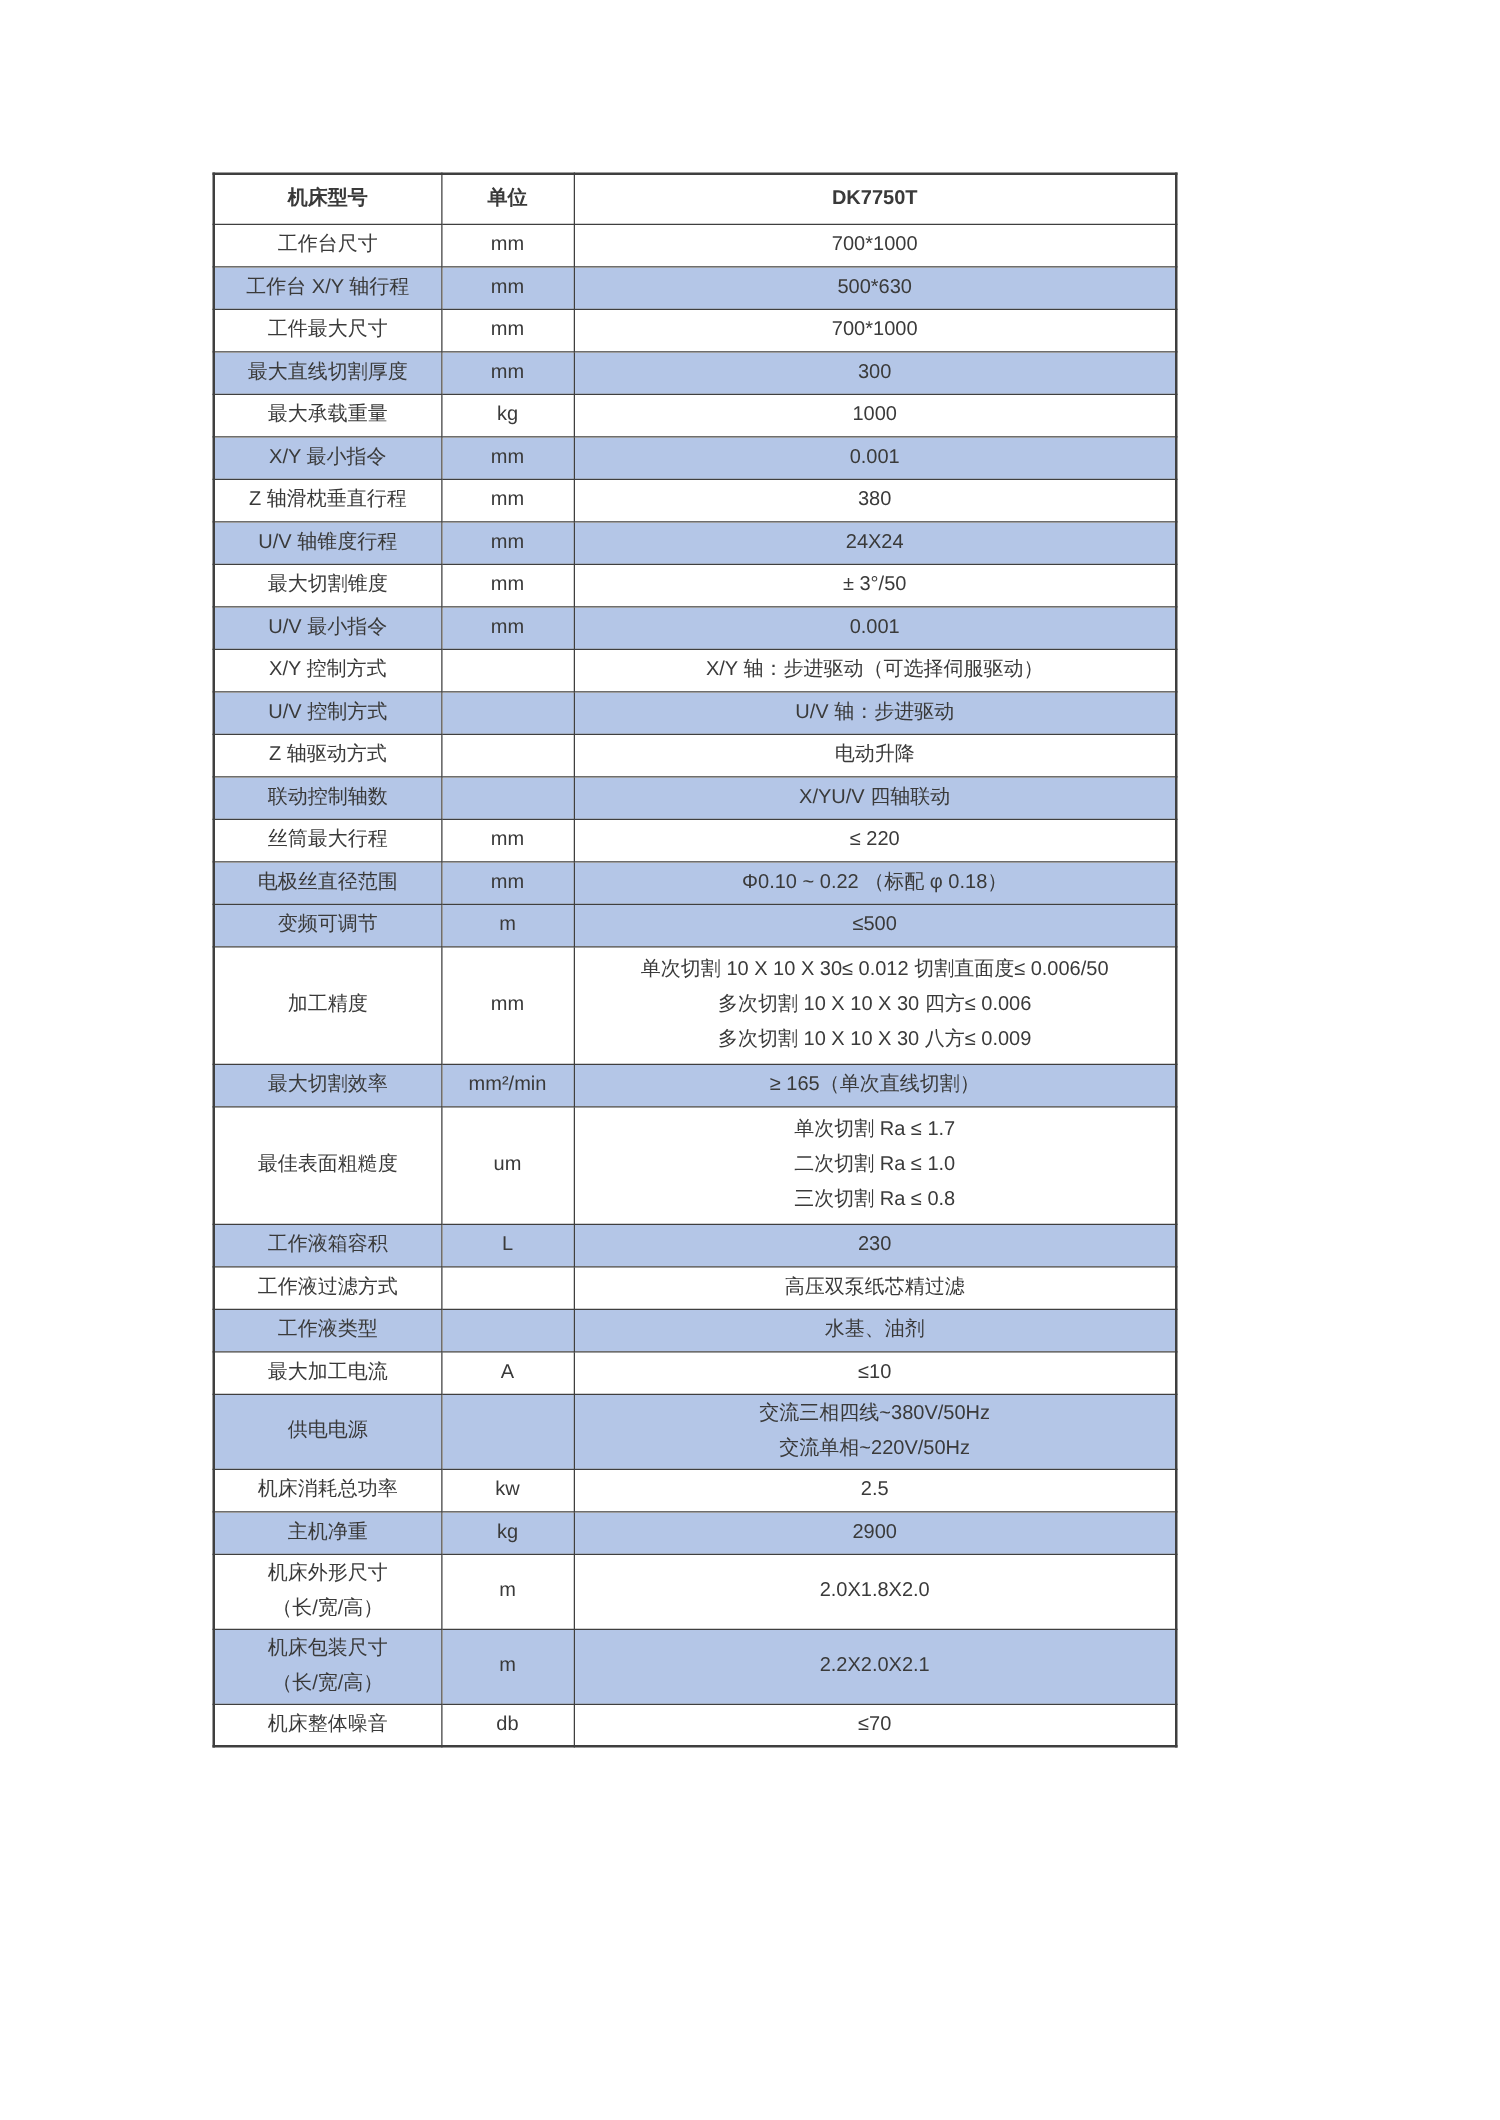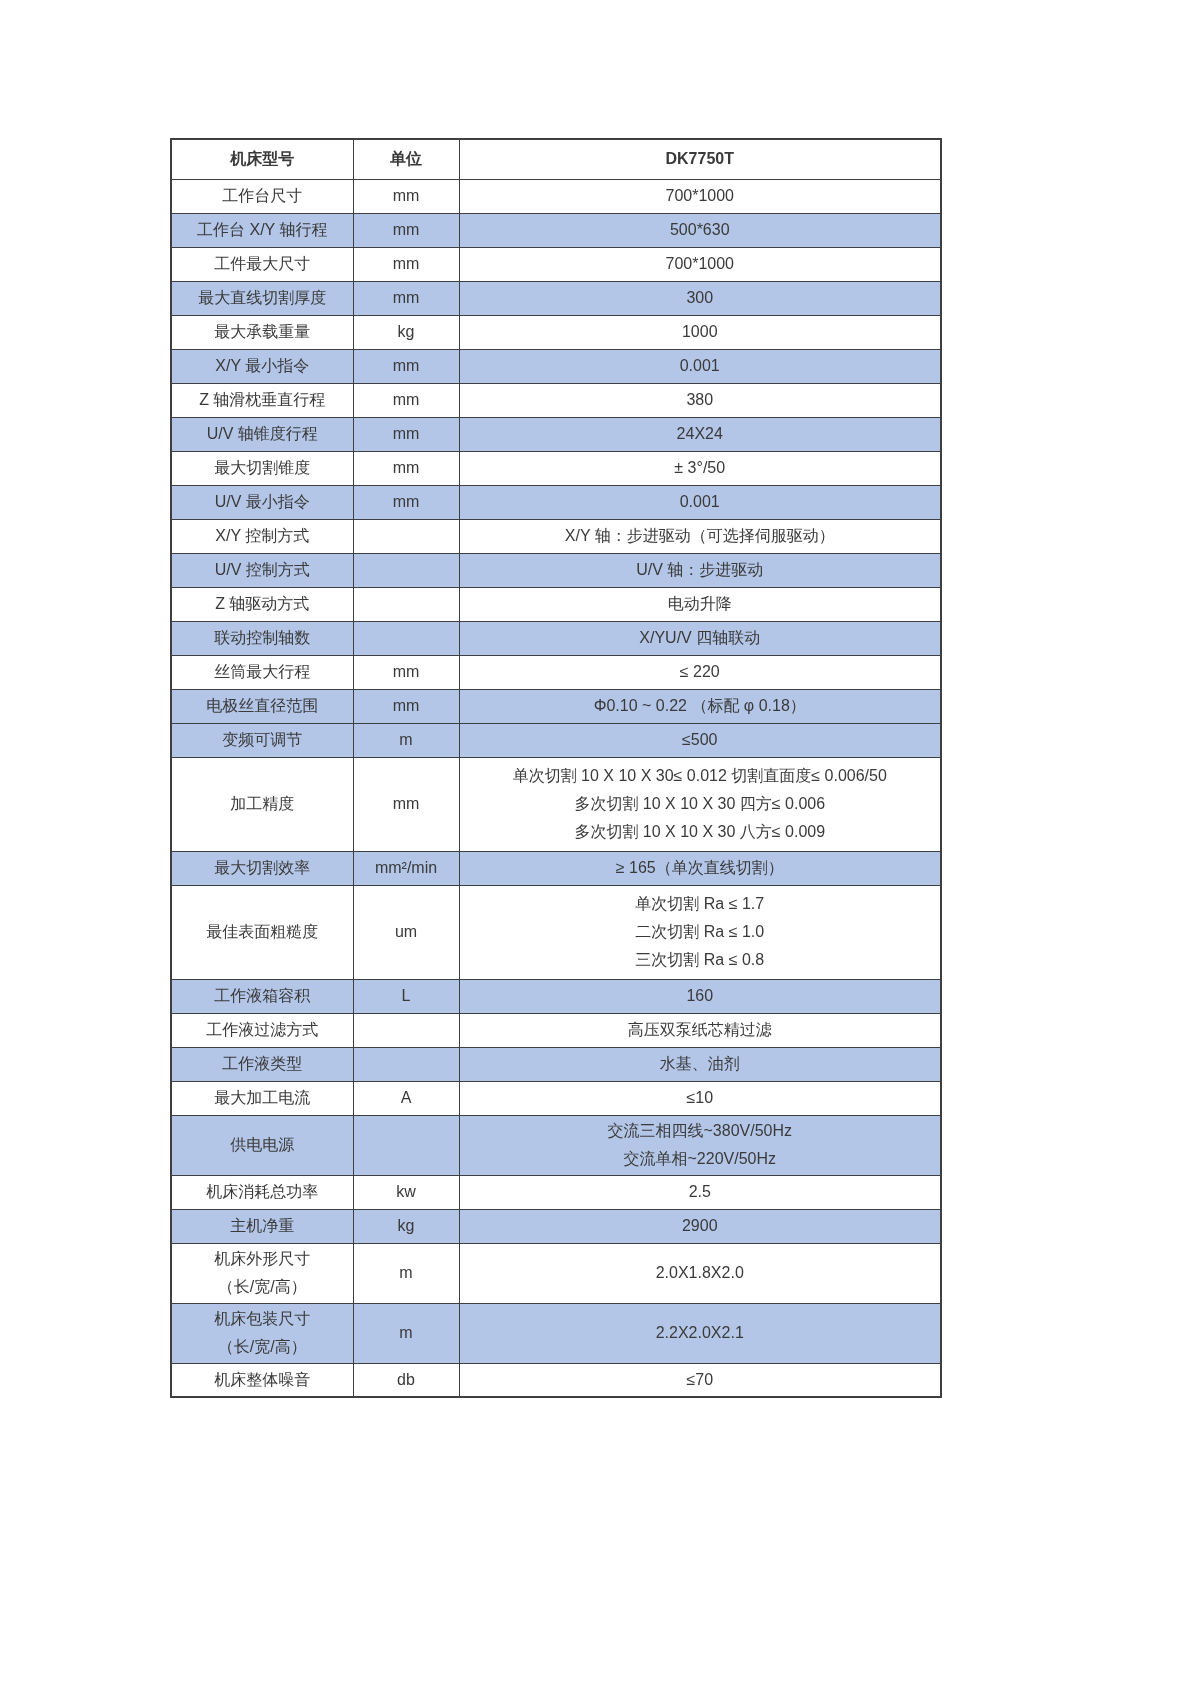--- a/index.html
+++ b/index.html
@@ -182,21 +182,21 @@
         <tr class="h3">
     <td>最佳表面粗糙度</td>
     <td>um</td>
     <td>单次切割 Ra ≤ 1.7
 二次切割 Ra ≤ 1.0
 三次切割 Ra ≤ 0.8</td>
   </tr>
         <tr class="h1 shade">
     <td>工作液箱容积</td>
     <td>L</td>
-    <td>160</td>
+    <td>230</td>
   </tr>
         <tr class="h1">
     <td>工作液过滤方式</td>
     <td></td>
     <td>高压双泵纸芯精过滤</td>
   </tr>
         <tr class="h1 shade">
     <td>工作液类型</td>
     <td></td>
     <td>水基、油剂</td>

